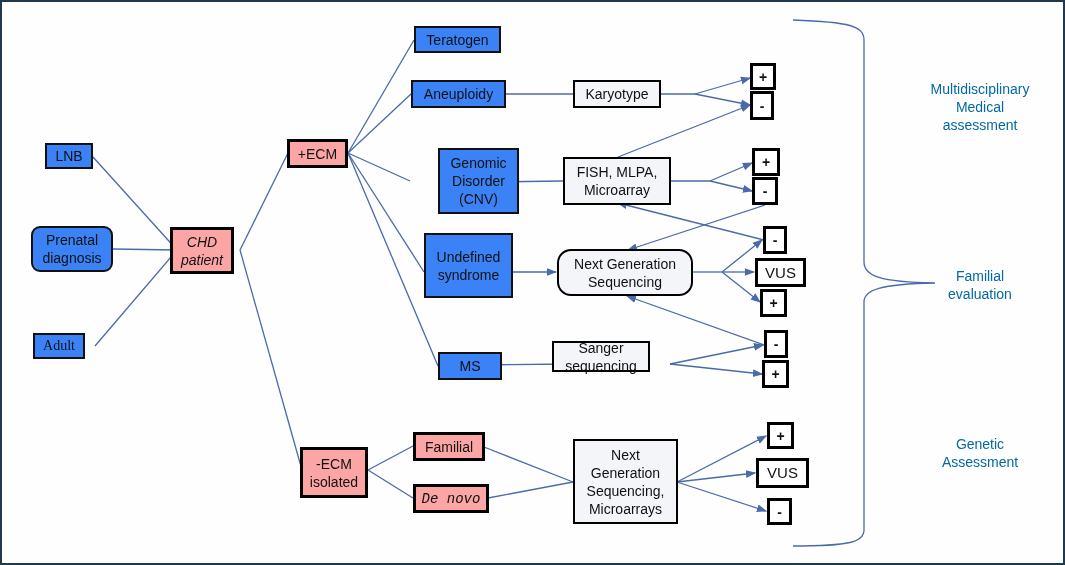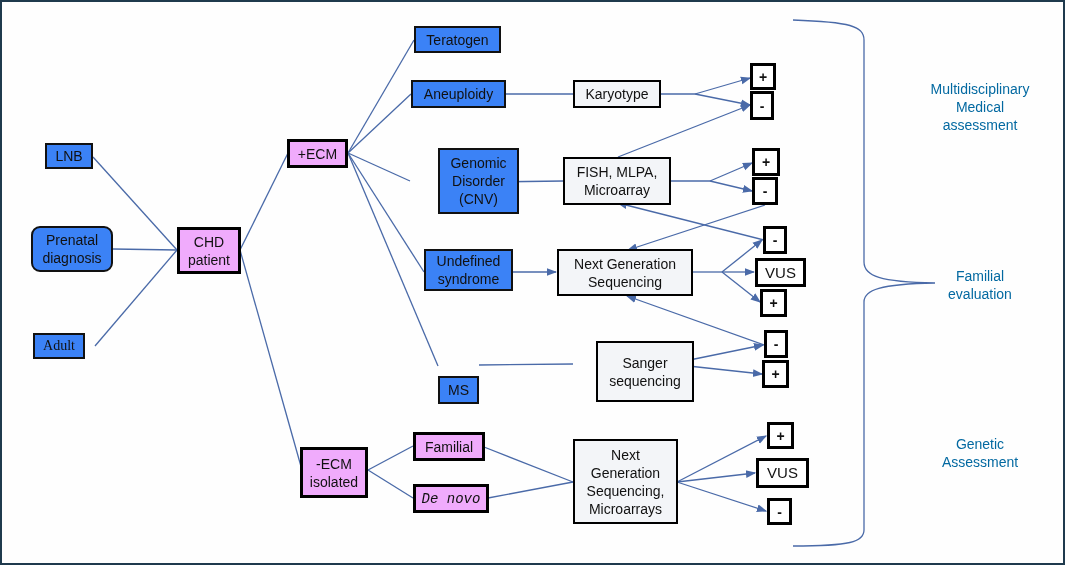--- a/index.html
+++ b/index.html
@@ -1,21 +1,21 @@
 <!DOCTYPE html>
 <html><head>
 <meta charset="utf-8">
 <style>
   html, body { margin: 0; padding: 0; }
   body { width: 1065px; height: 565px; background: #fefefe; position: relative; overflow: hidden; font-family: "Liberation Sans", sans-serif; }
   .frame { position: absolute; left: 0; top: 0; width: 1061px; height: 561px; border: 2px solid #1f3a4d; }
   svg.links { position: absolute; left: 0; top: 0; }
   .box { position: absolute; display: flex; align-items: center; justify-content: center; text-align: center; font-size: 14px; line-height: 18px; color: #111; box-sizing: border-box; white-space: pre-line; }
   .gray { background: #3b82f6; border: 2px solid #111; }
-  .white { background: #f0abfc; border: 3px solid #000; }
+  .white { background: #fca5a5; border: 3px solid #000; }
   .light { background: #f3f5f8; border: 2px solid #000000; }
   .res { background: #fff; border: 3px solid #000; font-weight: bold; font-size: 14px; }
   .vus { background: #fff; border: 3px solid #000; font-size: 15px; }
   .label { position: absolute; text-align: center; font-size: 14px; line-height: 18px; color: #0369a1; white-space: pre-line; }
   .ital { font-style: italic; font-family: Liberation Mono, monospace; }
 </style>
 </head>
 <body>
 
 <div class="frame"></div>
@@ -66,42 +66,42 @@
     <line x1="677" y1="482" x2="766" y2="511" marker-end="url(#ar)"></line>
     <path d="M793,20 C850,22 864,26 864,40 L864,262 C864,276 880,282 935,283 C880,284 864,290 864,302 L864,530 C864,542 850,546 793,546"></path>
   </g>
 </svg>
 
 <div class="box gray" style="left:45px;top:143px;width:48px;height:26px;">LNB</div>
 <div class="box gray" style="left:31px;top:226px;width:82px;height:46px;border-radius:9px;">Prenatal
 diagnosis</div>
 <div class="box gray" style="left:33px;top:333px;width:52px;height:26px;font-family:Liberation Serif, serif;">Adult</div>
 
-<div class="box white" style="left:177px;top:227px;width:64px;height:47px;">CHD
+<div class="box white" style="left:170px;top:227px;width:64px;height:47px;font-style:italic;">CHD
 patient</div>
 
 <div class="box white" style="left:287px;top:139px;width:61px;height:29px;">+ECM</div>
 <div class="box white" style="left:300px;top:447px;width:68px;height:51px;">-ECM
 isolated</div>
 
 <div class="box gray" style="left:414px;top:26px;width:87px;height:27px;">Teratogen</div>
 <div class="box gray" style="left:411px;top:80px;width:95px;height:28px;">Aneuploidy</div>
 <div class="box gray" style="left:410px;top:148px;width:81px;height:66px;margin-left:28px;">Genomic
 Disorder
 (CNV)</div>
-<div class="box gray" style="left:424px;top:249px;width:89px;height:42px;">Undefined
+<div class="box gray" style="left:424px;top:233px;width:89px;height:65px;">Undefined
 syndrome</div>
-<div class="box gray" style="left:438px;top:352px;width:41px;height:28px;margin-top:24px;">MS</div>
+<div class="box gray" style="left:438px;top:352px;width:64px;height:28px;">MS</div>
 
 <div class="box light" style="left:573px;top:80px;width:88px;height:28px;">Karyotype</div>
 <div class="box light" style="left:563px;top:157px;width:108px;height:48px;">FISH, MLPA,
 Microarray</div>
-<div class="box light" style="left:557px;top:249px;width:136px;height:47px;">Next Generation
+<div class="box light" style="left:557px;top:249px;width:136px;height:47px;border-radius:14px;">Next Generation
 Sequencing</div>
-<div class="box light" style="left:596px;top:341px;width:98px;height:61px;">Sanger
+<div class="box light" style="left:552px;top:341px;width:98px;height:31px;">Sanger
 sequencing</div>
 <div class="box light" style="left:573px;top:439px;width:105px;height:85px;">Next
 Generation
 Sequencing,
 Microarrays</div>
 
 <div class="box white" style="left:413px;top:432px;width:72px;height:29px;">Familial</div>
 <div class="box white ital" style="left:413px;top:484px;width:76px;height:29px;">De novo</div>
 
 <div class="box res" style="left:750px;top:63px;width:26px;height:27px;">+</div>

